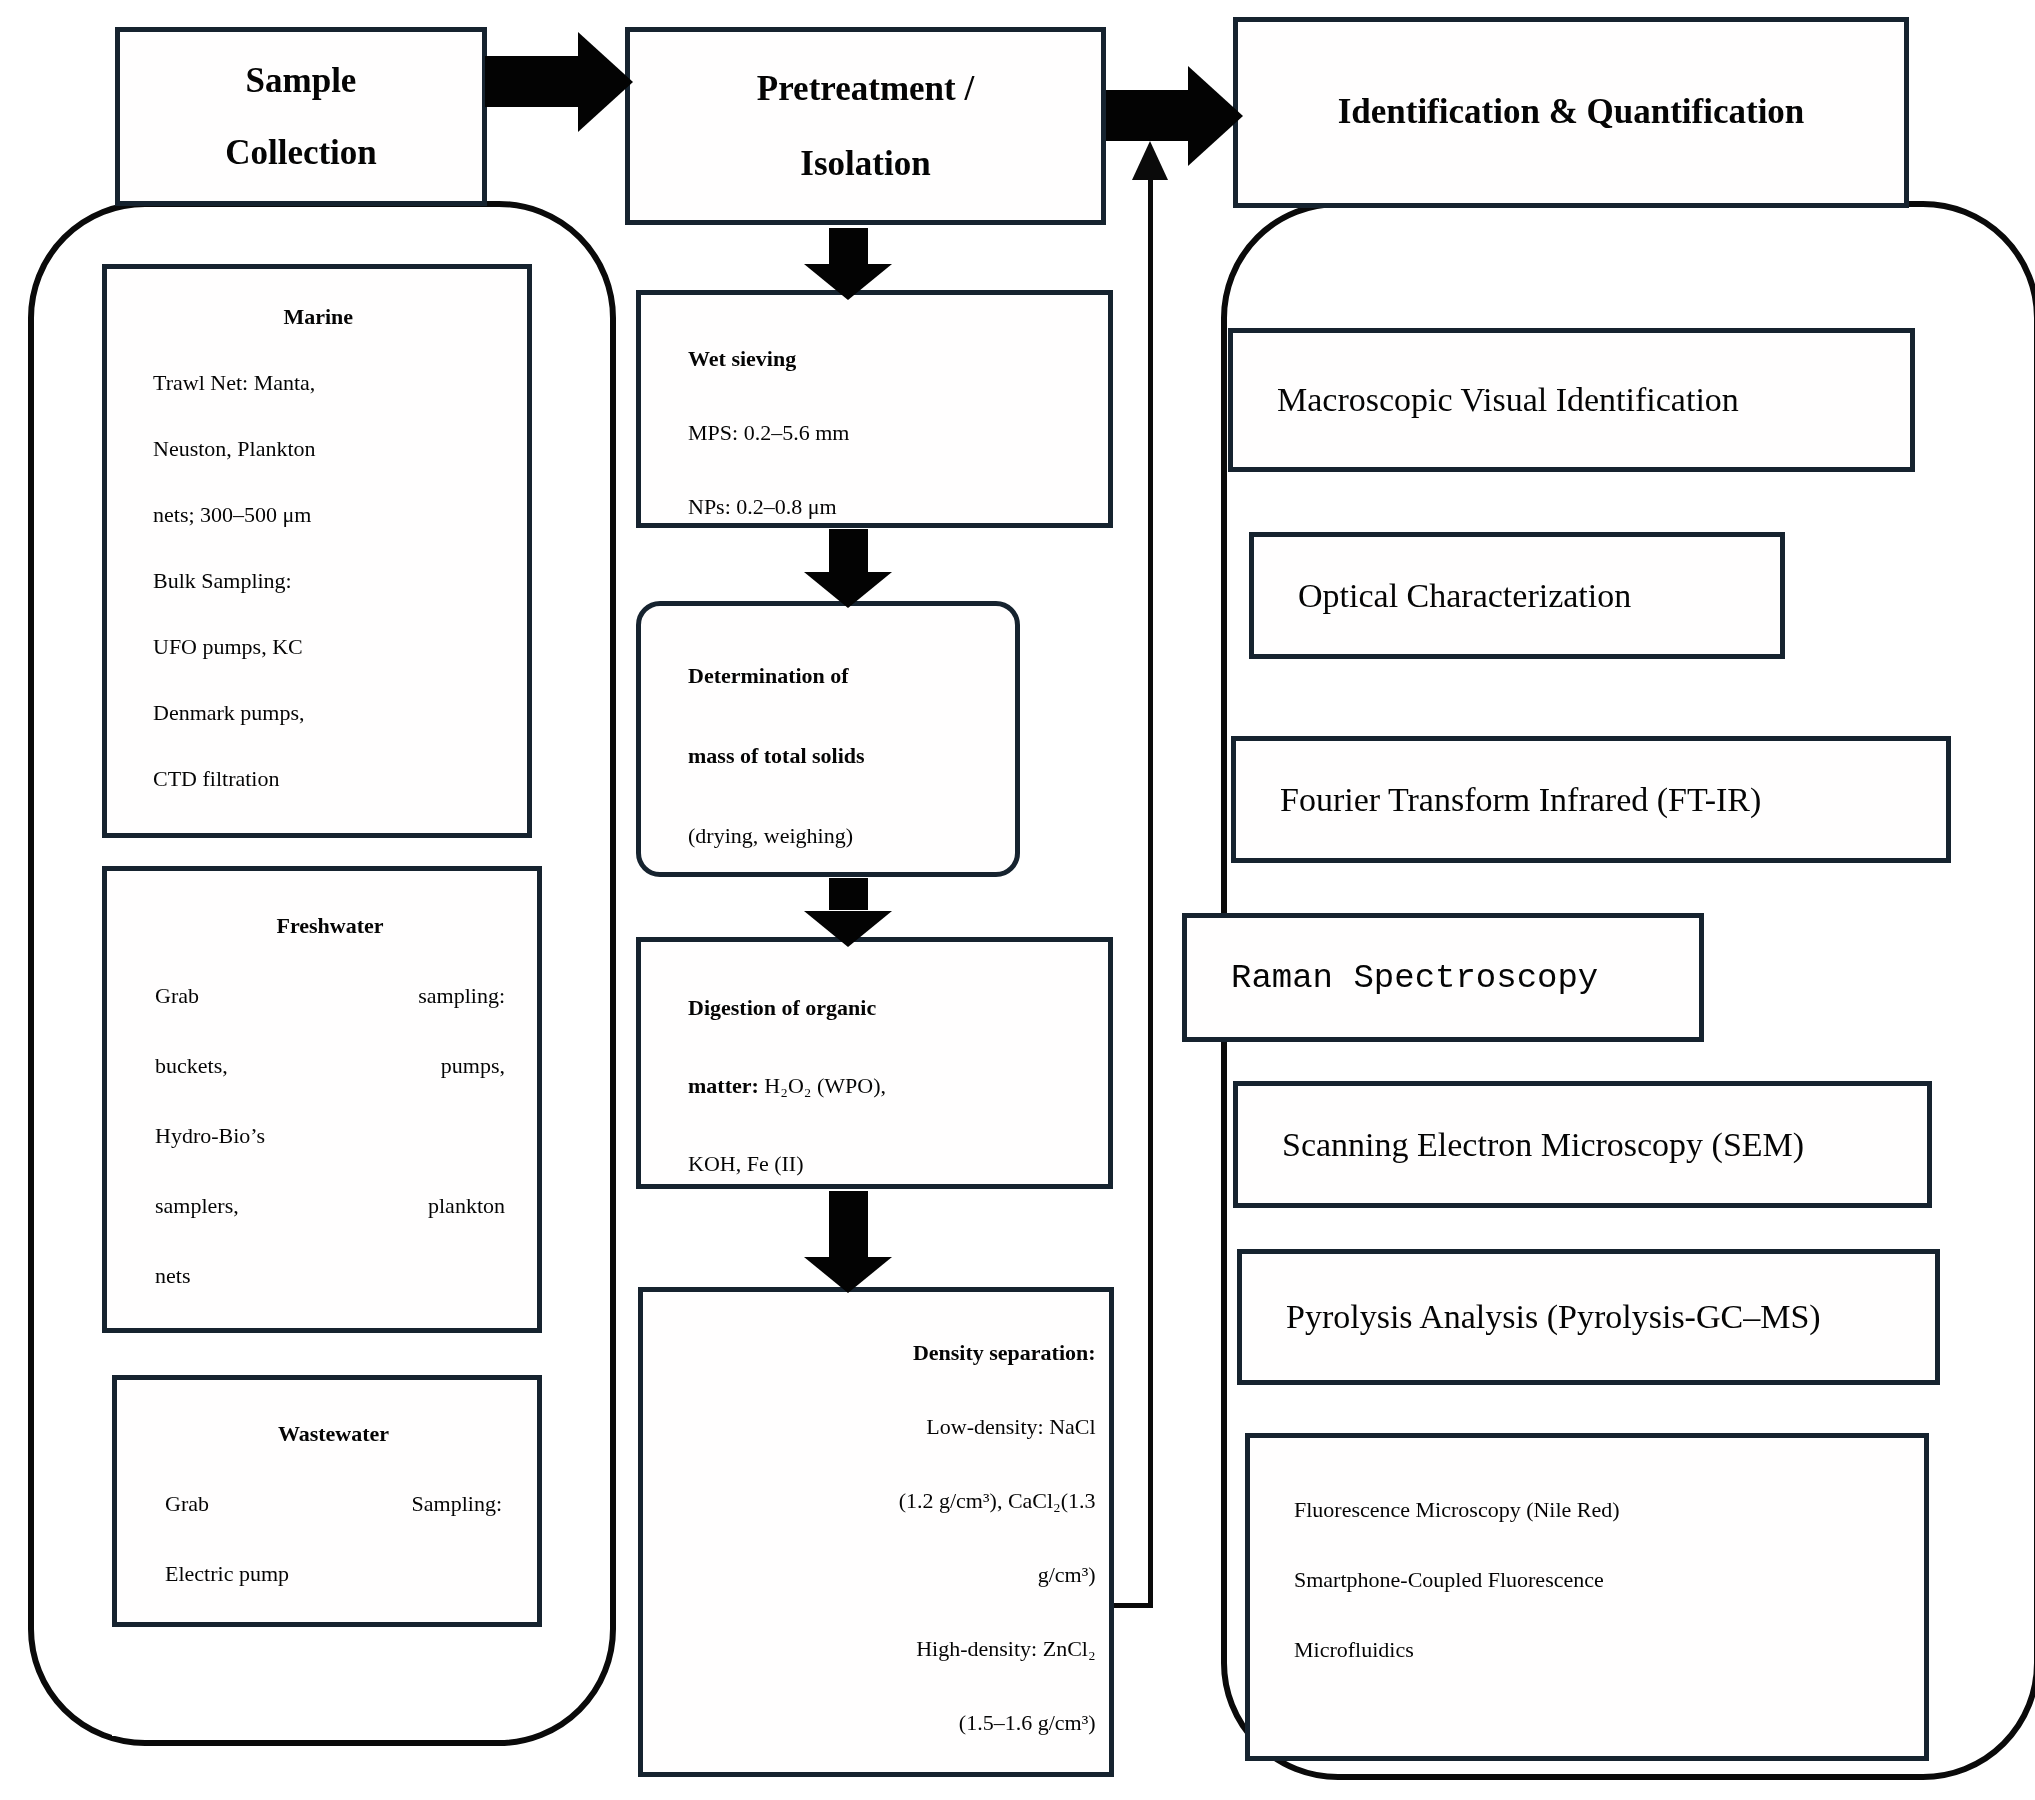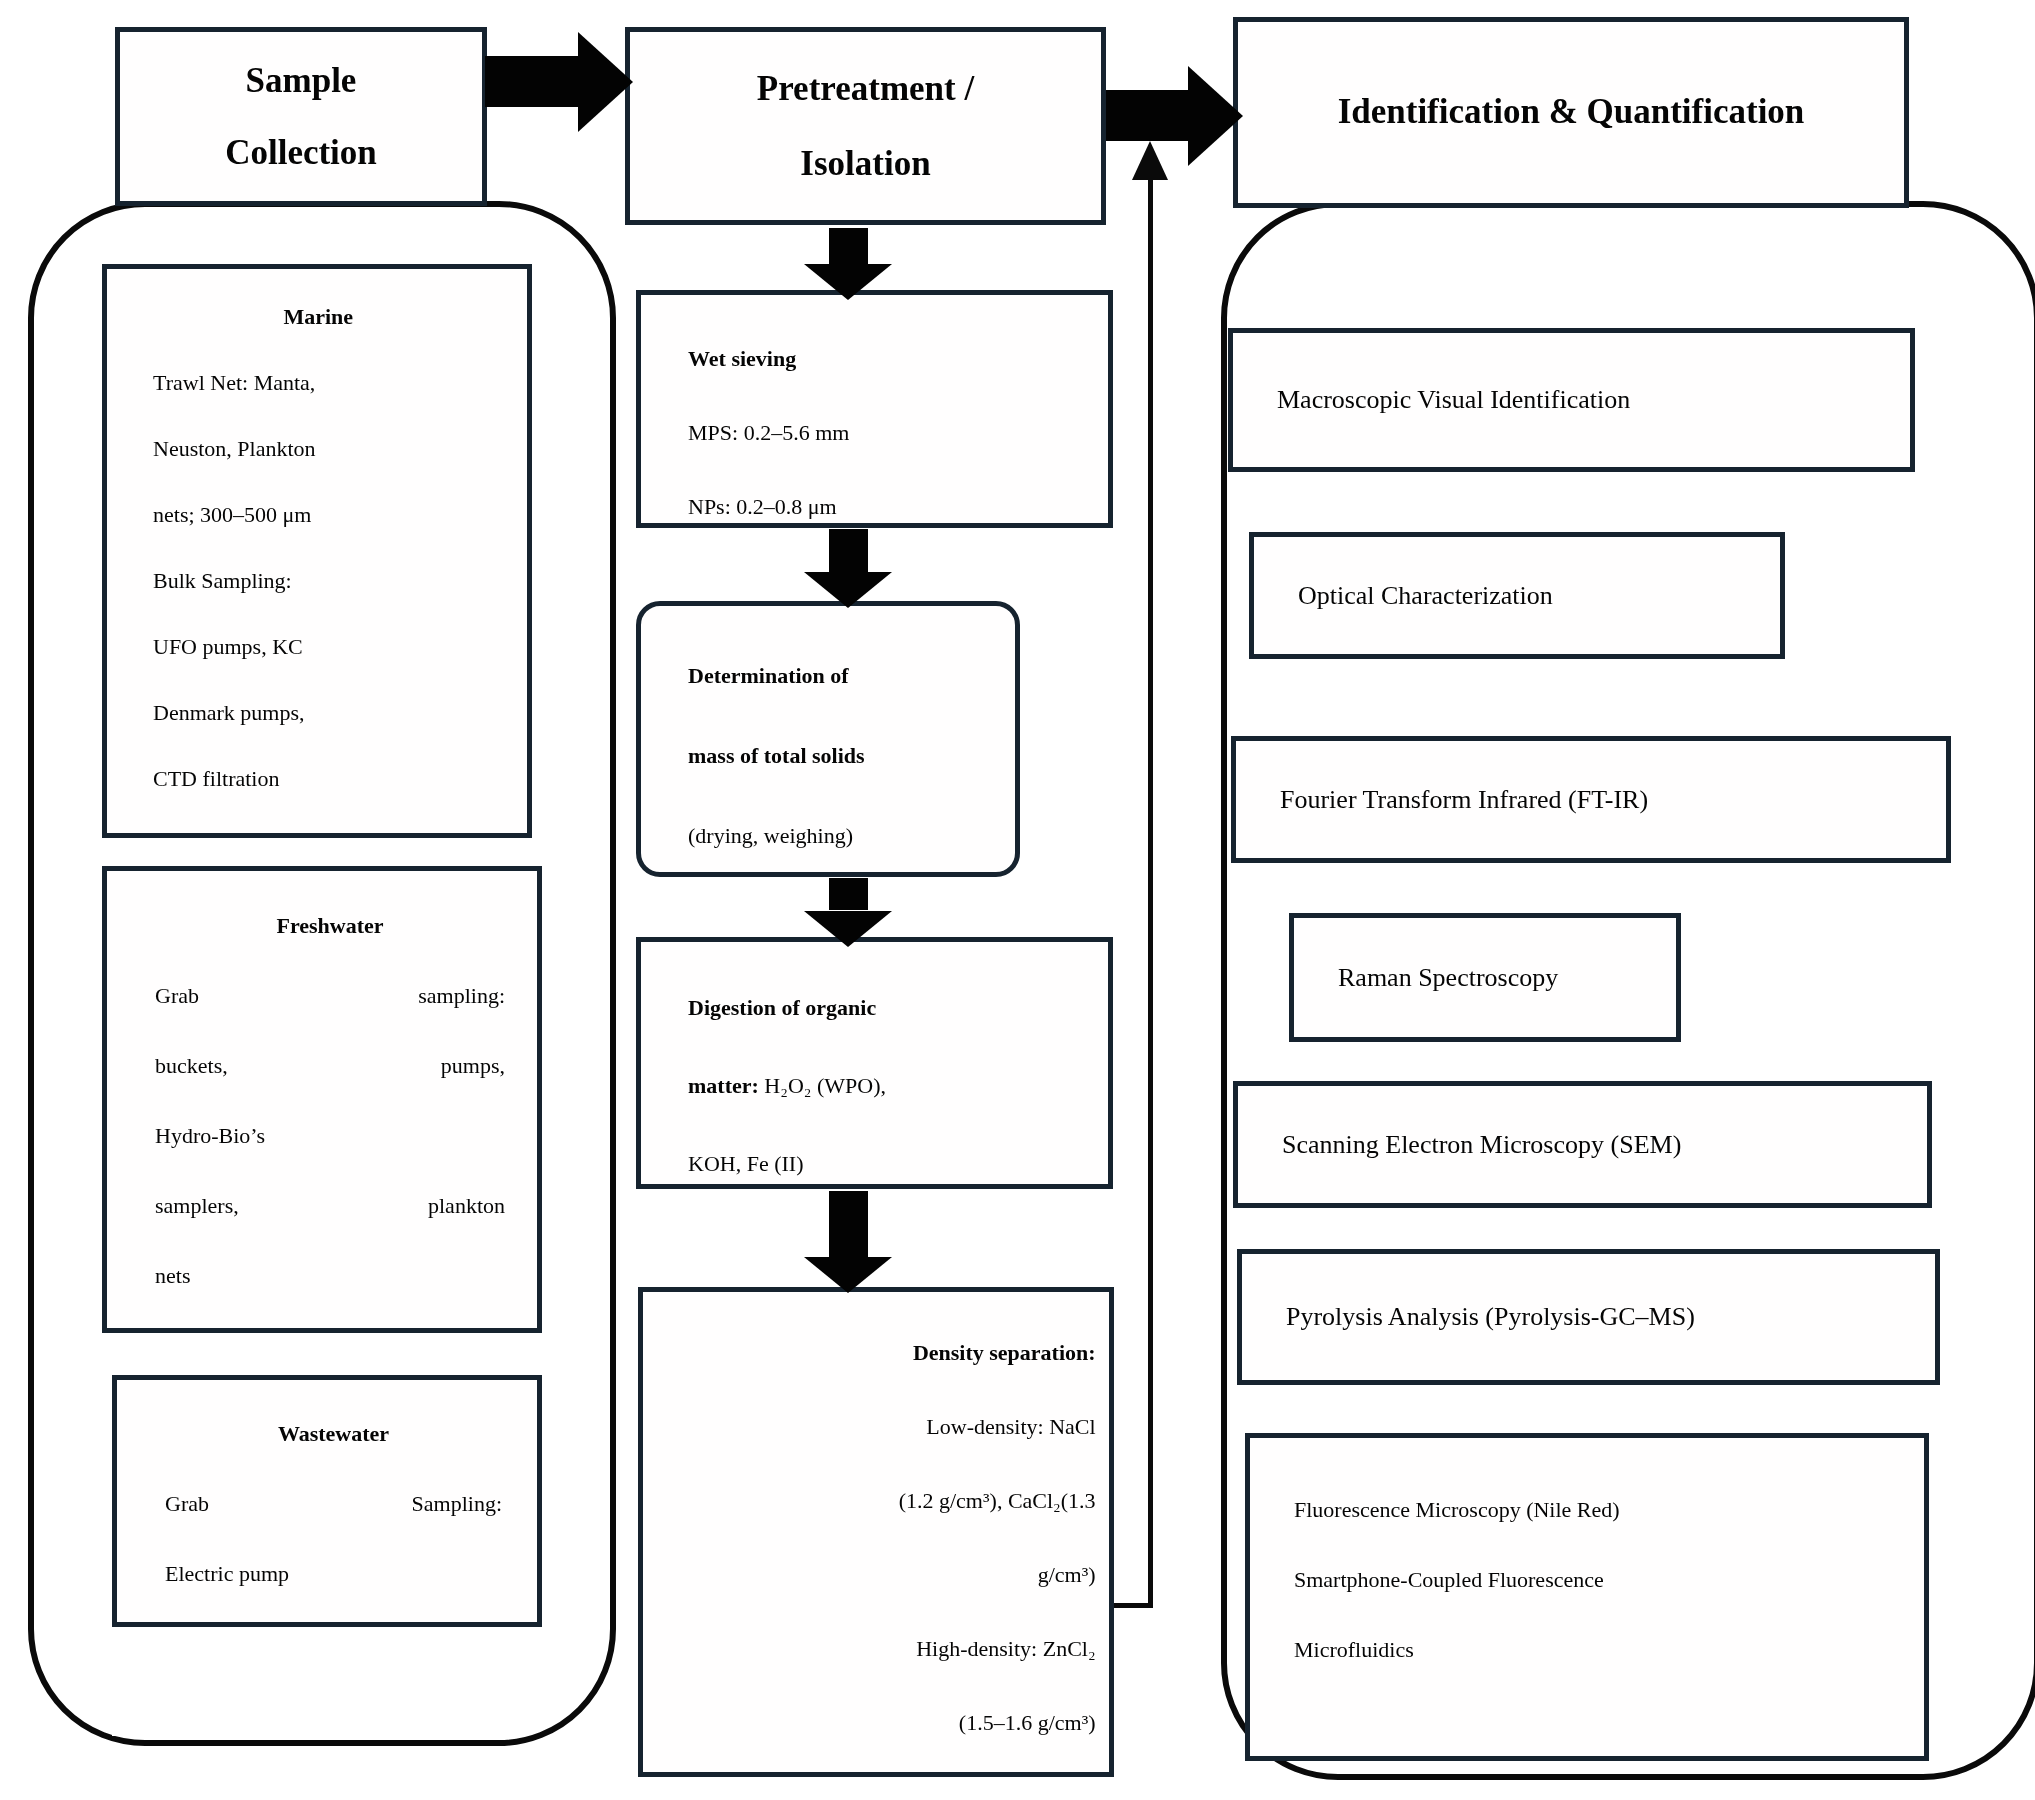--- a/index.html
+++ b/index.html
@@ -6,21 +6,21 @@
   #page{position:relative;width:2035px;height:1801px;background:#ffffff;overflow:hidden;
         font-family:"Liberation Serif","DejaVu Serif",serif;color:#050505;margin-left:8px;}
   .abs{position:absolute;}
   
   .container{border:6px solid #0a0a0a;border-radius:117px;background:transparent;z-index:1;}
   .gapcover{background:#ffffff;height:10.7px;z-index:2;}
   
   .box{border:5.4px solid #16232f;background:#fffefe;z-index:3;box-sizing:border-box;}
   .titlebox{display:flex;align-items:center;justify-content:center;text-align:center;
             font-weight:bold;font-size:35px;line-height:72px;white-space:pre-line;}
-  .labelbox{display:flex;align-items:center;font-size:26px;}
+  .labelbox{display:flex;align-items:center;font-size:34px;}
   .labelbox .pad{padding-left:44px;}
   .txt{font-size:22px;}
   .line{white-space:nowrap;}
   .jline{white-space:normal;text-align:justify;text-align-last:justify;}
   .bold{font-weight:bold;}
   .chead{text-align:center;font-weight:bold;}
   
   .shaft{background:#030303;z-index:4;}
   .tri-right{width:0;height:0;border-top:50px solid transparent;border-bottom:50px solid transparent;
              border-left:55px solid #030303;z-index:4;}
@@ -113,21 +113,21 @@
   </div>
 
   <div class="abs box labelbox" style="left:1241px;top:532px;width:536px;height:127px;">
     <span class="pad">Optical Characterization</span>
   </div>
 
   <div class="abs box labelbox" style="left:1223px;top:736px;width:720px;height:127px;">
     <span class="pad">Fourier Transform Infrared (FT-IR)</span>
   </div>
 
-  <div class="abs box labelbox" style="left:1281px;top:913px;width:392px;height:129px;">
+  <div class="abs box labelbox" style="left:1174px;top:913px;width:522px;height:129px;font-family:Liberation Mono, monospace;">
     <span class="pad">Raman Spectroscopy</span>
   </div>
 
   <div class="abs box labelbox" style="left:1225px;top:1081px;width:699px;height:127px;">
     <span class="pad">Scanning Electron Microscopy (SEM)</span>
   </div>
 
   <div class="abs box labelbox" style="left:1229px;top:1249px;width:703px;height:136px;">
     <span class="pad">Pyrolysis Analysis (Pyrolysis-GC–MS)</span>
   </div>

